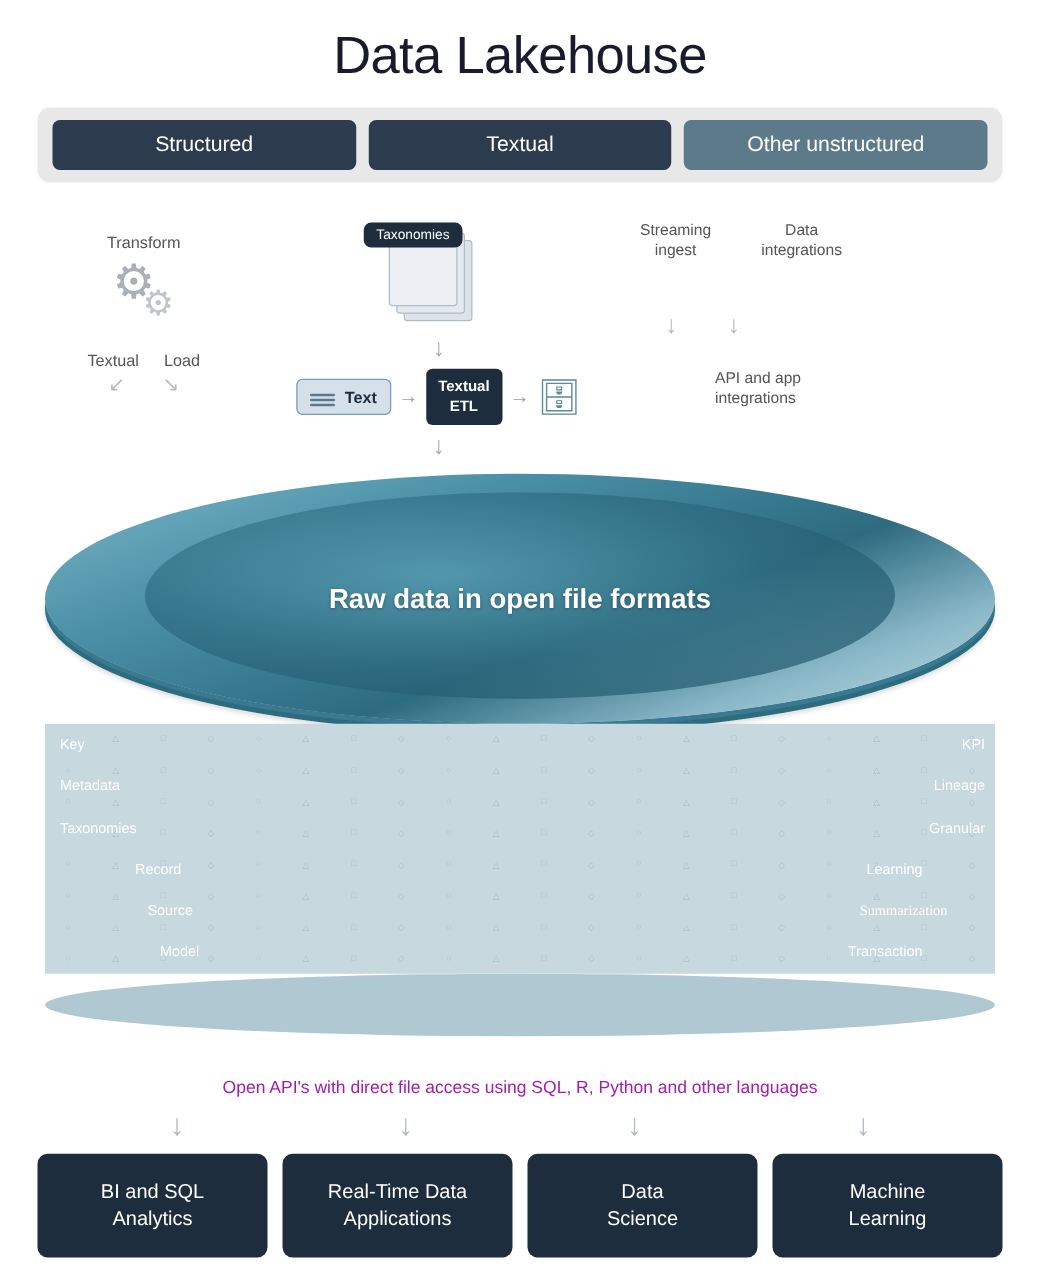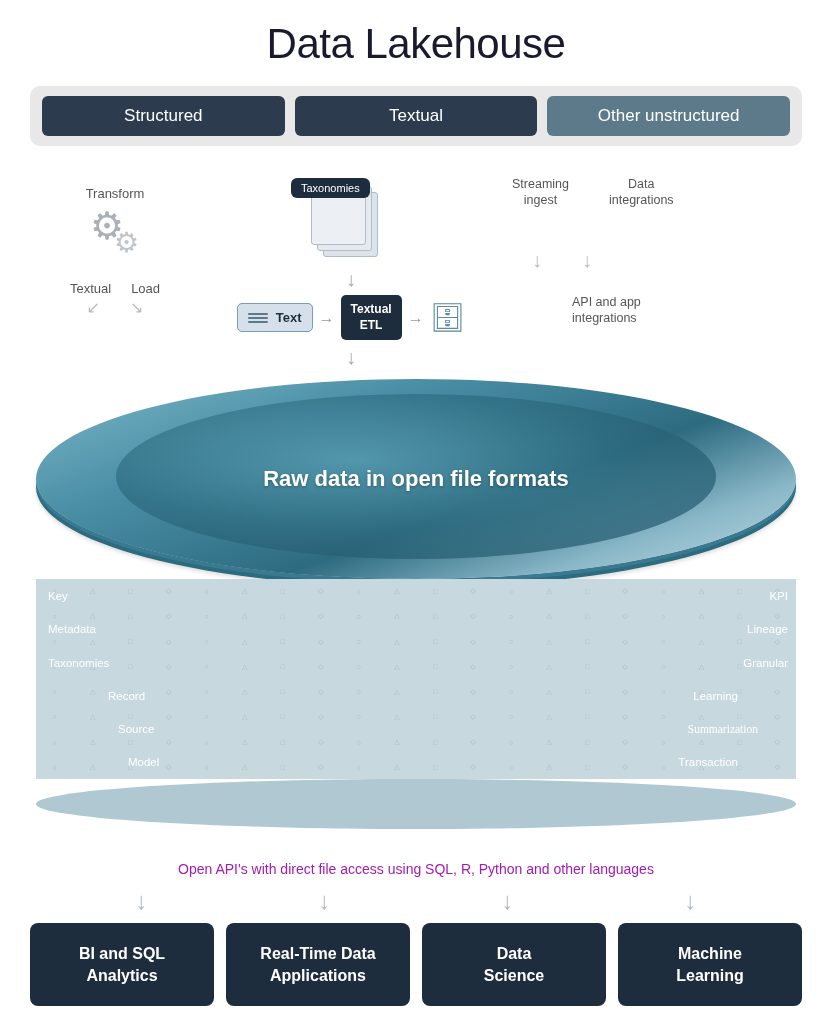--- a/index.html
+++ b/index.html
@@ -108,21 +108,21 @@
     }
     .text-box {
       background: #d5e0ea;
       border: 1.5px solid #7a9ab5;
       border-radius: 5px;
       padding: 6px 10px;
       font-size: 13px;
       font-weight: 600;
       color: #1e2d3d;
       display: flex;
-      align-items: center;
+      align-items: flex-end;
       gap: 4px;
     }
     .text-lines {
       display: flex;
       flex-direction: column;
       gap: 2px;
     }
     .text-line {
       width: 20px;
       height: 2px;
@@ -318,21 +318,21 @@
       margin-top: 4px;
     }
     .output-card {
       flex: 1;
       background: #1e2d3d;
       color: #fff;
       border-radius: 8px;
       padding: 20px 14px;
       text-align: center;
       font-size: 16px;
-      font-weight: 700;
+      font-weight: 400;
       line-height: 1.35;
     }
 
     
     .arrows-row {
       display: flex;
       width: 100%;
       justify-content: space-around;
       padding: 0 20px;
       margin-bottom: 4px;

